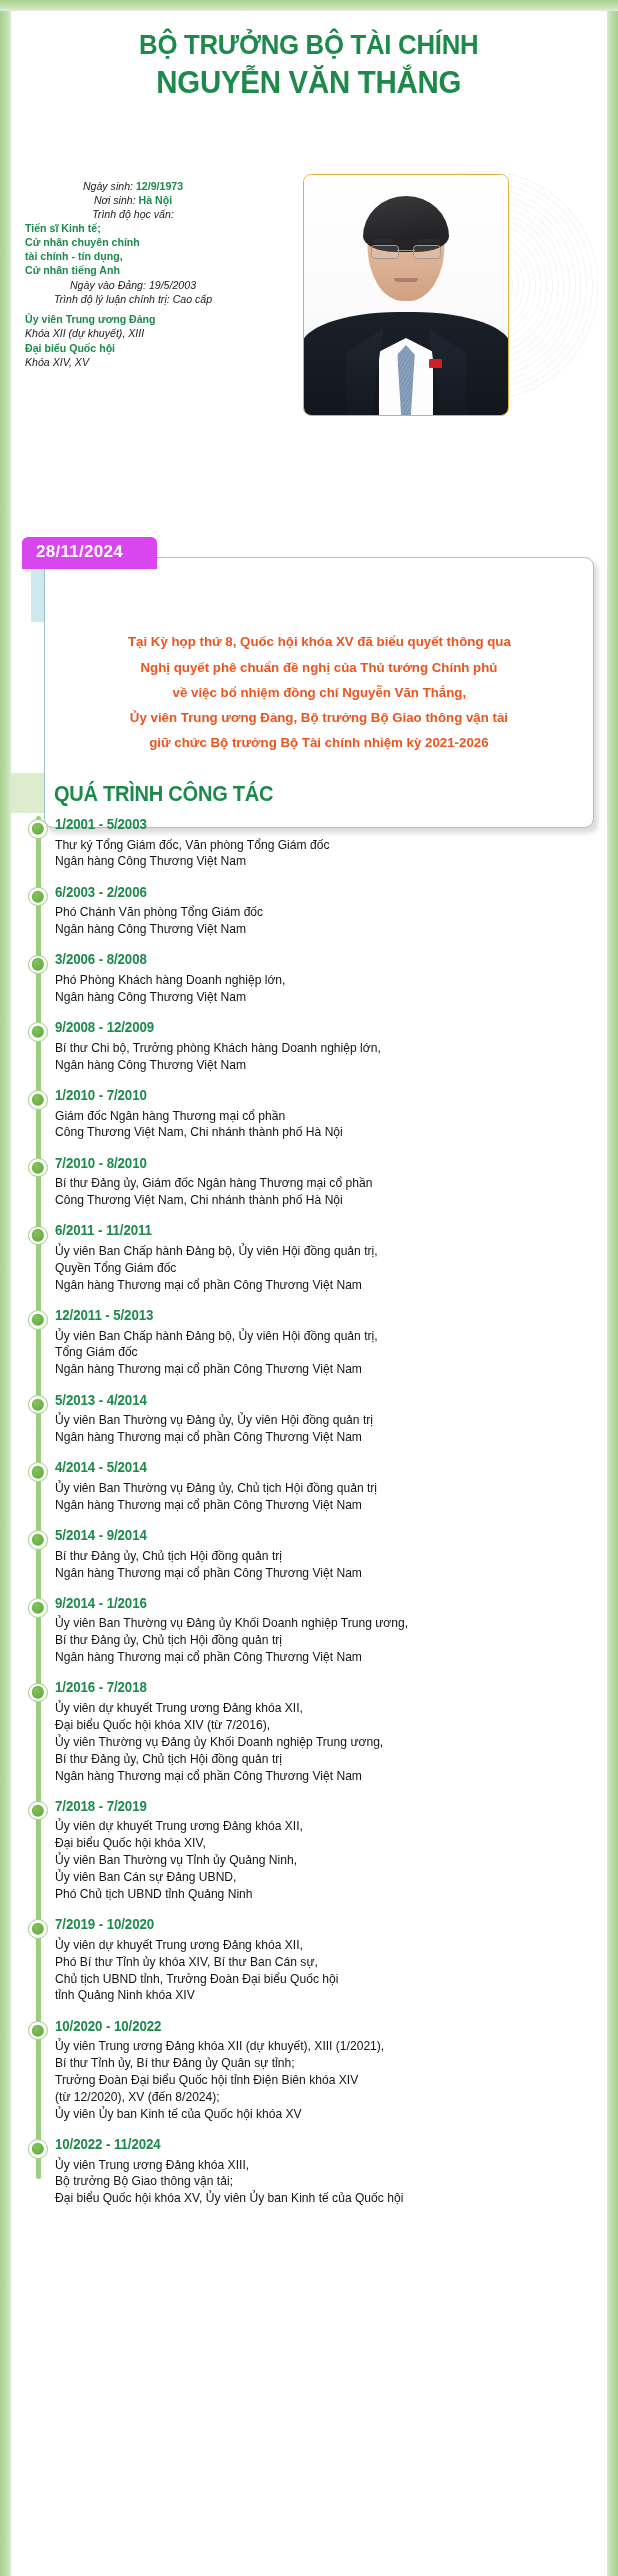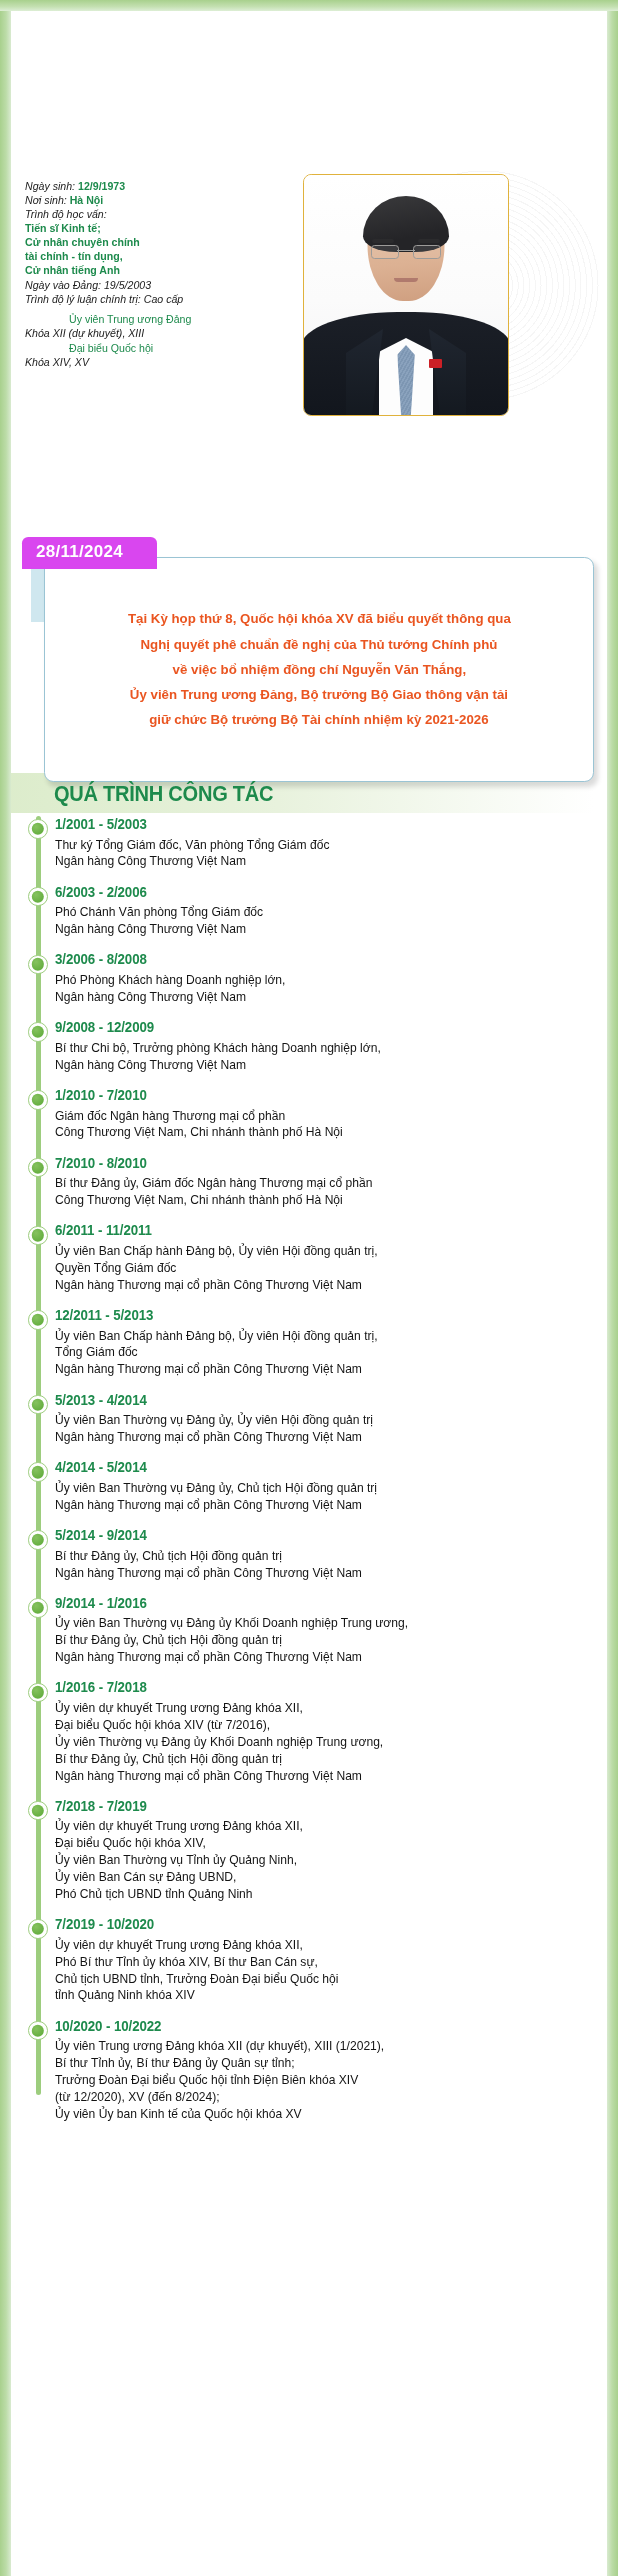--- a/index.html
+++ b/index.html
@@ -58,34 +58,34 @@
   
   .bio {
     position: absolute;
     top: 179px; left: 25px;
     width: 216px;
     z-index: 5;
     font-size: 10.6px;
     line-height: 1.33;
     color: #1a1a1a;
   }
-  .bio .row { white-space: nowrap; }
+  .bio .row { white-space: nowrap; text-align: center; }
   .bio .lbl { font-style: italic; }
   .bio .val { color: #1d8a4c; font-weight: bold; font-style: normal; }
   .bio .edu-line { color: #1d8a4c; font-weight: bold; }
 
   .roles {
     position: absolute;
     top: 312px; left: 25px;
     width: 227px;
     z-index: 5;
     font-size: 10.6px;
     line-height: 1.36;
   }
-  .roles .r-bold { color: #1d8a4c; font-weight: normal; margin-left: 44px; }
+  .roles .r-bold { color: #1d8a4c; font-weight: bold; }
   .roles .r-it { color: #1a1a1a; font-style: italic; }
 
   
   .portrait-wrap {
     position: absolute;
     top: 174px; left: 303px;
     width: 206px; height: 242px;
     z-index: 5;
   }
   .drum {
@@ -224,21 +224,21 @@
     padding: 5.2px 14.4px 7.2px 14.4px;
     border-radius: 6.2px 6.2px 0 0;
     z-index: 8;
     letter-spacing: 0.3px;
   }
 
   
   .ann-shadowbox {
     position: absolute;
     top: 557px; left: 31px; right: 24px;
-    height: 225px;
+    height: 271px;
     z-index: 4;
   }
   .ann-accent {
     position: absolute;
     top: 7.2px; left: 0;
     width: 46px; height: 58px;
     background: #cfe7ef;
     border-radius: 6.2px 0 0 0;
   }
   .ann-card {
@@ -348,20 +348,24 @@
 </style>
 </head>
 <body>
 
 <div class="page">
 
   <div class="frame-top"></div>
   <div class="frame-left"></div>
   <div class="frame-right"></div>
 
+  <div class="header">
+    <div class="line1">BỘ TRƯỞNG BỘ TÀI CHÍNH</div>
+    <div class="line2">NGUYỄN VĂN THẮNG</div>
+  </div>
 
   <div class="bio">
     <div class="row">
       <span class="lbl">Ngày sinh:</span>
       <span class="val">12/9/1973</span>
     </div>
     <div class="row">
       <span class="lbl">Nơi sinh:</span>
       <span class="val">Hà Nội</span>
     </div>
@@ -567,17 +571,26 @@
           <div class="tl-dot"></div>
           <div class="tl-period">10/2020 - 10/2022</div>
           <div class="tl-desc">
             <div>Ủy viên Trung ương Đảng khóa XII (dự khuyết), XIII (1/2021),</div>
             <div>Bí thư Tỉnh ủy, Bí thư Đảng ủy Quân sự tỉnh;</div>
             <div>Trưởng Đoàn Đại biểu Quốc hội tỉnh Điện Biên khóa XIV</div>
             <div>(từ 12/2020), XV (đến 8/2024);</div>
             <div>Ủy viên Ủy ban Kinh tế của Quốc hội khóa XV</div>
           </div>
         </div>
+        <div class="tl-item">
+          <div class="tl-dot"></div>
+          <div class="tl-period">10/2022 - 11/2024</div>
+          <div class="tl-desc">
+            <div>Ủy viên Trung ương Đảng khóa XIII,</div>
+            <div>Bộ trưởng Bộ Giao thông vận tải;</div>
+            <div>Đại biểu Quốc hội khóa XV, Ủy viên Ủy ban Kinh tế của Quốc hội</div>
+          </div>
+        </div>
       </div>
   </div>
 
 </div>
 
 
 </body></html>

